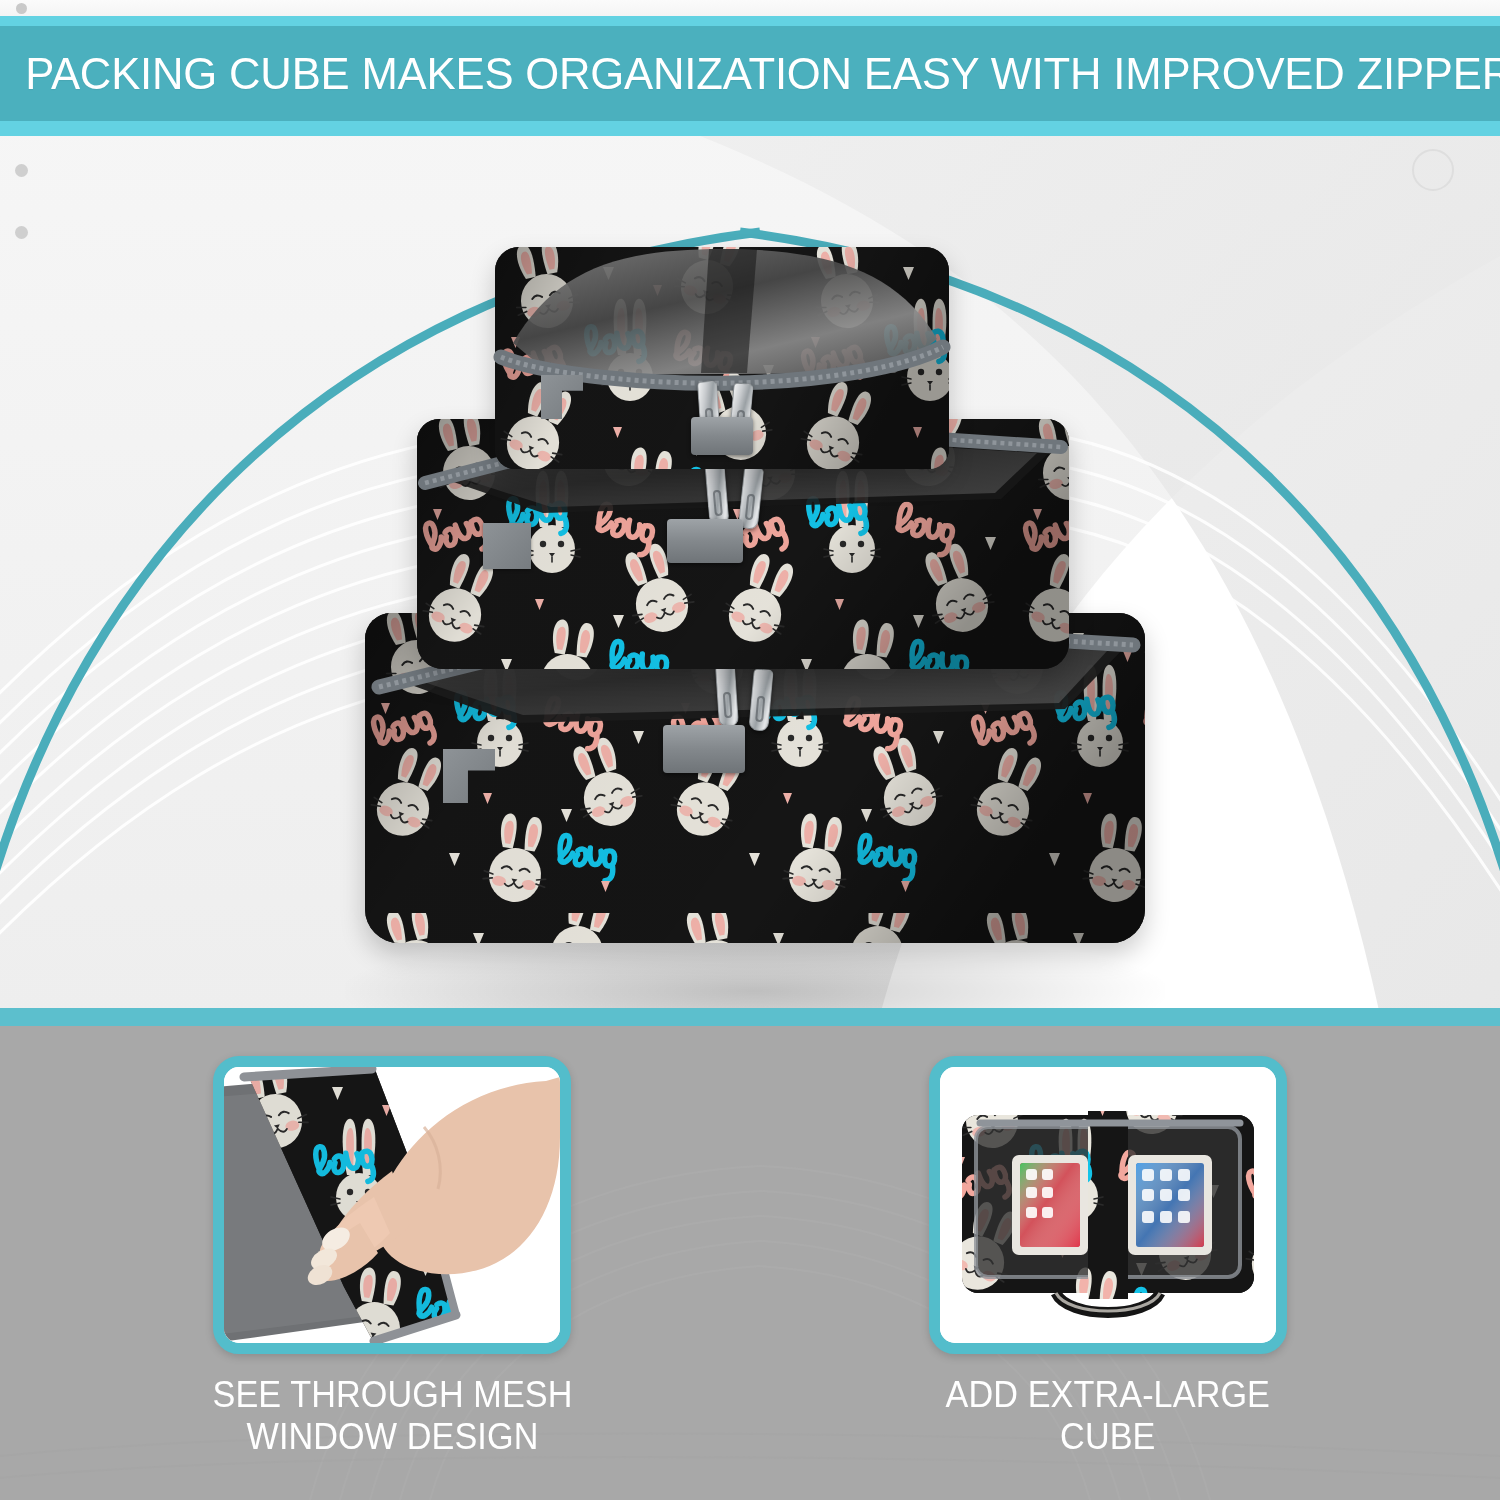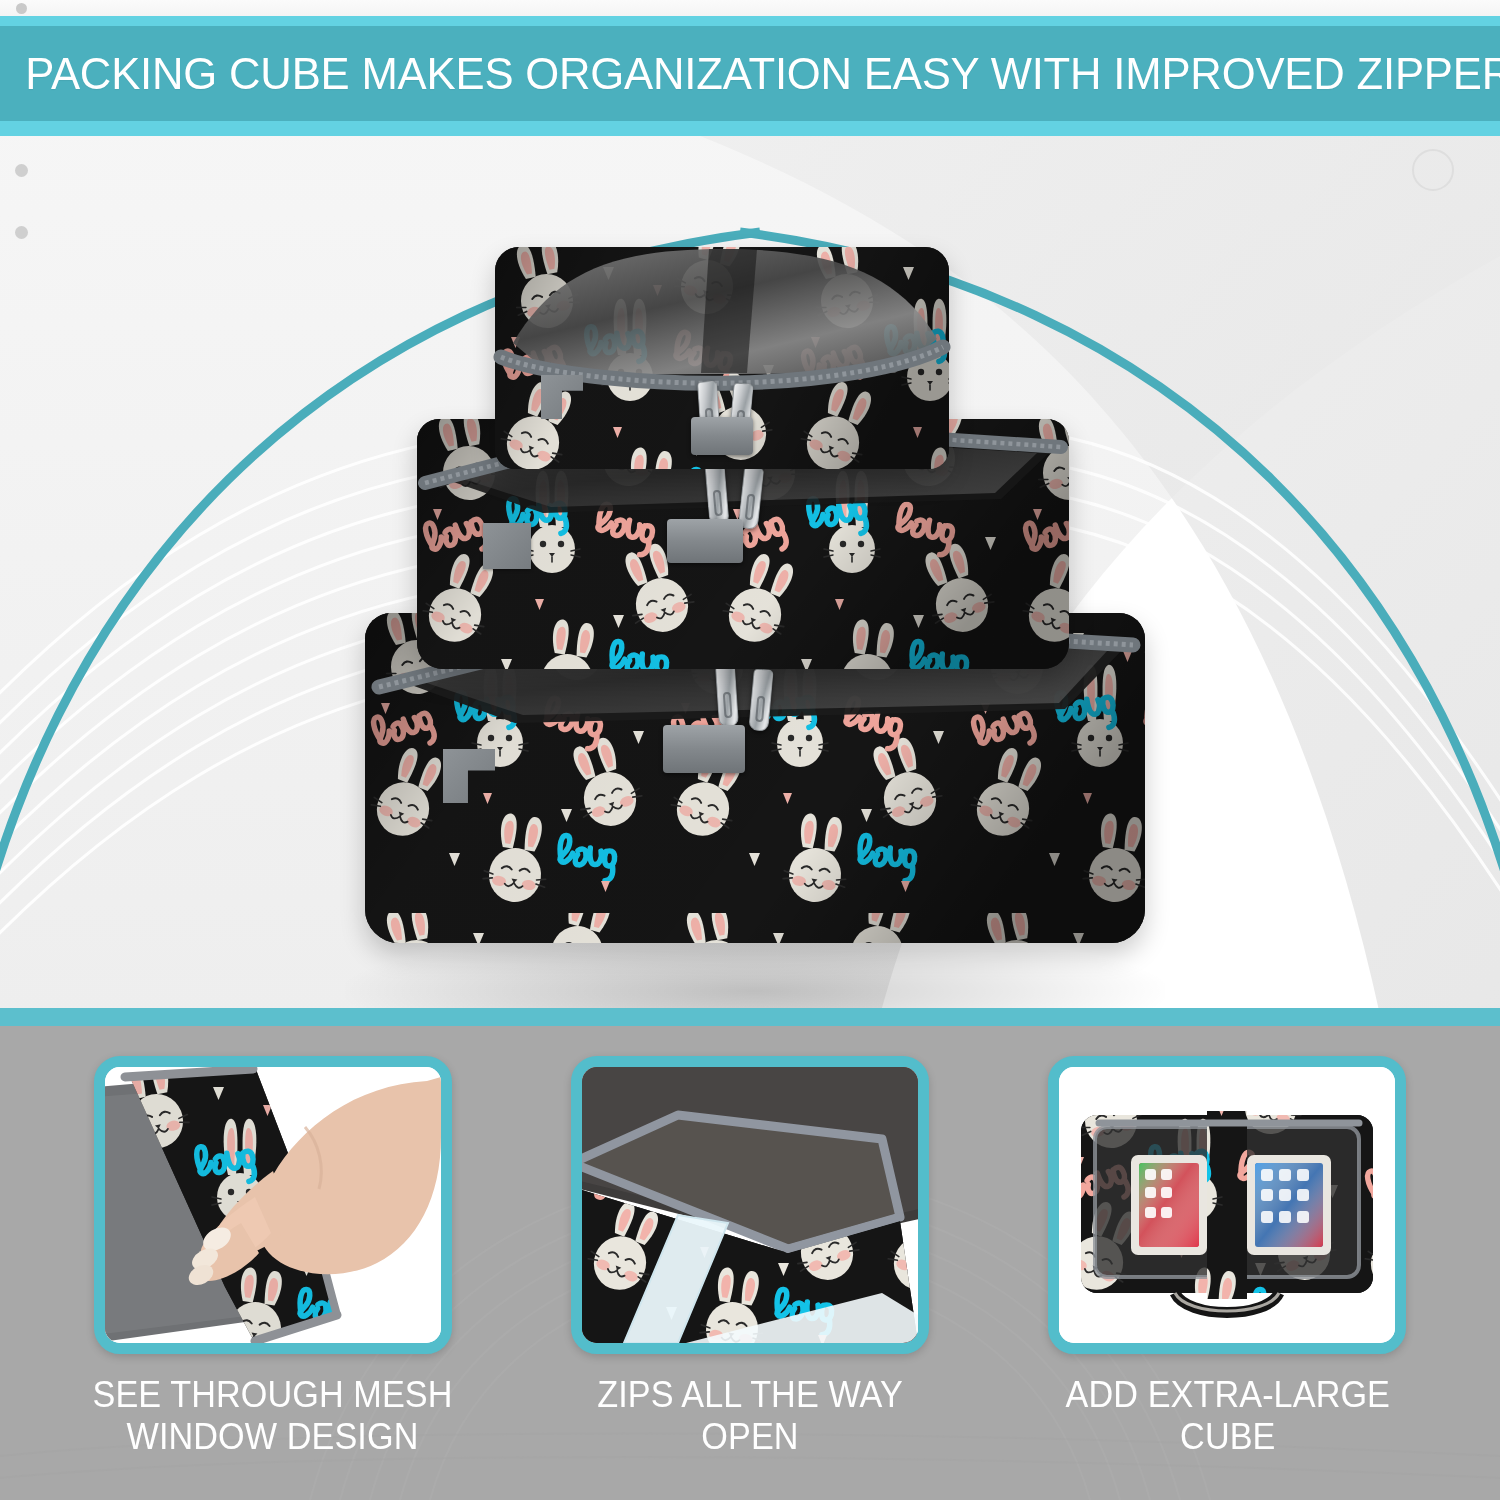--- a/index.html
+++ b/index.html
@@ -479,45 +479,20 @@
 
                 <path d="M200 60 C214 76 220 100 214 122" stroke="#d8b29a" stroke-width="3" fill="none" opacity="0.7"></path>
               </g>
             </svg>
           </div>
         </div>
         <div class="feat-caption">SEE THROUGH MESH
 WINDOW DESIGN</div>
       </div>
 
-      <div class="feat">
-        <div class="thumb">
-          <div class="inner">
-            <svg viewBox="0 0 336 276" preserveAspectRatio="xMidYMid slice">
-              <rect width="336" height="276" fill="#ffffff"></rect>
-
-              <path d="M-10 -10 H346 V150 L220 178 L-10 120 Z" fill="#3e3c3b"></path>
-              <path d="M-10 0 H346 V140 L220 168 L-10 112 Z" fill="#4a4746" opacity="0.85"></path>
-
-              <path d="M-10 96 L96 48 L300 72 L318 150 L206 182 Z" fill="#57534f"></path>
-              <path d="M-10 96 L96 48 L300 72 L318 150 L206 182 Z" fill="none" stroke="#9096a0" stroke-width="9" stroke-linejoin="round"></path>
-
-              <path d="M-10 120 L206 186 L318 154 L336 276 H-10 Z" fill="#151515"></path>
-              <path d="M-10 120 L206 186 L318 154 L336 276 H-10 Z" fill="url(#bunnyFabric)"></path>
-
-              <path d="M42 276 L96 148 L146 156 L96 276 Z" fill="#eaf7fb" opacity="0.95"></path>
-              <path d="M42 276 L96 148 L146 156 L96 276 Z" fill="none" stroke="#cfe6ee" stroke-width="2"></path>
-              <path d="M104 276 L300 226 L336 248 L336 276 Z" fill="#f4fbfd" opacity="0.9"></path>
-
-              <path d="M206 182 L318 150" stroke="#9096a0" stroke-width="8" fill="none" stroke-linecap="round"></path>
-            </svg>
-          </div>
-        </div>
-        <div class="feat-caption">ZIPS ALL THE WAY OPEN</div>
-      </div>
 
       <div class="feat">
         <div class="thumb">
           <div class="inner">
             <svg viewBox="0 0 336 276" preserveAspectRatio="xMidYMid slice">
               <rect width="336" height="276" fill="#ffffff"></rect>
 
               <rect x="22" y="48" width="292" height="178" rx="16" fill="#151515"></rect>
               <rect x="22" y="48" width="292" height="178" rx="16" fill="url(#bunnyFabric)"></rect>
 

